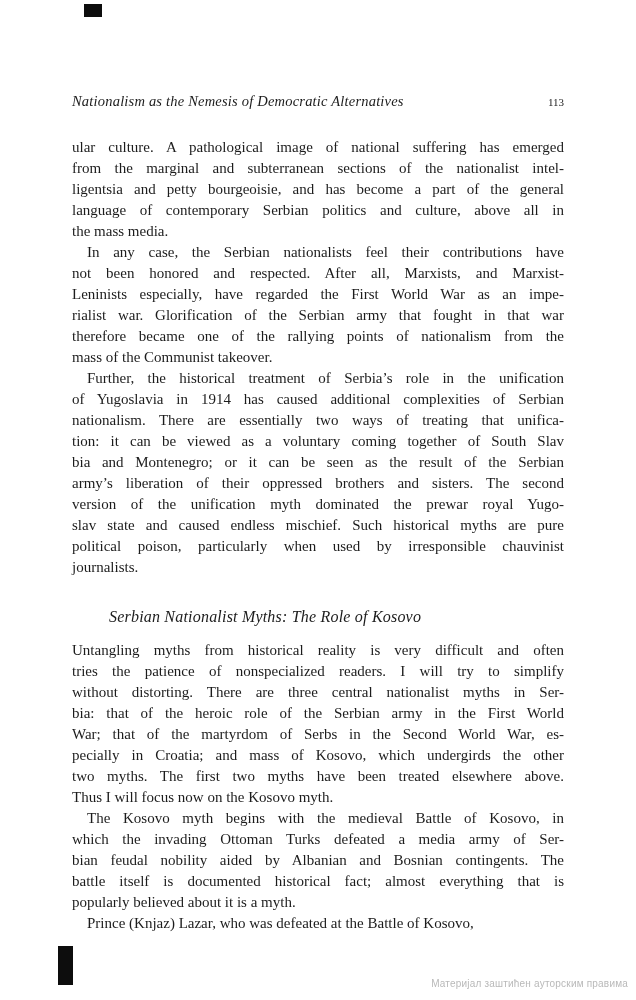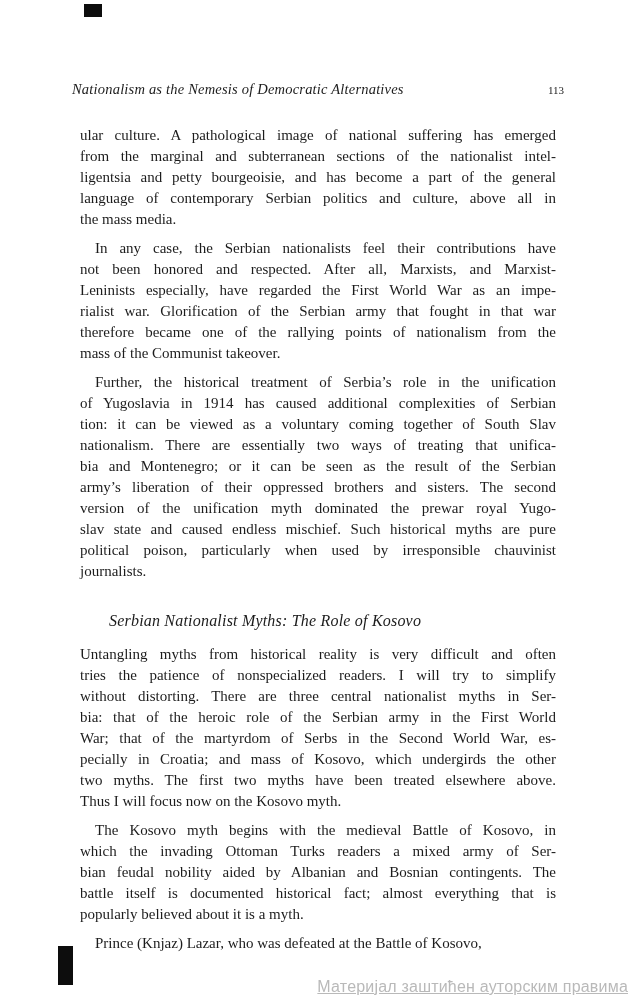--- a/index.html
+++ b/index.html
@@ -6,42 +6,42 @@
   body {
     width: 636px; height: 1000px;
     background: #ffffff;
     position: relative;
     overflow: hidden;
     font-family: "Liberation Serif", serif;
     color: #1c1c1c;
   }
   .page {
     position: absolute;
-    left: 72px; top: 80px;
+    left: 72px; top: 92px;
     width: 492px;
   }
   .running-head {
     display: flex;
     justify-content: space-between;
     align-items: baseline;
     font-size: 14.5px;
     line-height: 18px;
   }
   .running-title {
     font-style: italic;
     letter-spacing: 0.2px;
   }
   .page-number {
     font-style: normal;
     font-size: 11px;
   }
   .text-blocks {
     margin-top: 26px;
   }
-  .paragraph { margin: 8px; }
+  .paragraph { margin: 0; }
   .line {
     font-size: 15px;
     line-height: 21px;
     text-align: justify;
     text-align-last: justify;
     white-space: nowrap;
   }
   .line.last {
     text-align-last: left;
     white-space: normal;
@@ -56,24 +56,23 @@
     margin-top: 28px;
     margin-bottom: 13px;
     letter-spacing: 0.2px;
     margin-left: 37px;
   }
   .copyright-notice {
     position: absolute;
     right: 8px;
     top: 978px;
     font-family: "Liberation Sans", sans-serif;
-    font-size: 16px;
+    font-size: 10px;
     color: #b9b9b9;
     letter-spacing: 0.2px;
-    text-decoration: underline;
   }
   .scan-mark { position: absolute; background: #0d0d0d; }
   .scan-mark-top  { left: 84px; top: 4px;  width: 18px; height: 13px; }
   .scan-mark-bottom { left: 58px; top: 946px; width: 15px; height: 39px; }
 </style>
 </head>
 <body>
 
 <div class="scan-mark scan-mark-top"></div>
 <div class="scan-mark scan-mark-bottom"></div>
@@ -95,43 +94,43 @@
         <div class="line first-indent">In any case, the Serbian nationalists feel their contributions have</div>
         <div class="line">not been honored and respected. After all, Marxists, and Marxist-</div>
         <div class="line">Leninists especially, have regarded the First World War as an impe-</div>
         <div class="line">rialist war. Glorification of the Serbian army that fought in that war</div>
         <div class="line">therefore became one of the rallying points of nationalism from the</div>
         <div class="line last">mass of the Communist takeover.</div>
       </div>
       <div class="paragraph">
         <div class="line first-indent">Further, the historical treatment of Serbia’s role in the unification</div>
         <div class="line">of Yugoslavia in 1914 has caused additional complexities of Serbian</div>
+        <div class="line">nationalism. There are essentially two ways of treating that unifica-</div>
         <div class="line">tion: it can be viewed as a voluntary coming together of South Slav</div>
-        <div class="line">nationalism. There are essentially two ways of treating that unifica-</div>
         <div class="line">bia and Montenegro; or it can be seen as the result of the Serbian</div>
         <div class="line">army’s liberation of their oppressed brothers and sisters. The second</div>
         <div class="line">version of the unification myth dominated the prewar royal Yugo-</div>
         <div class="line">slav state and caused endless mischief. Such historical myths are pure</div>
         <div class="line">political poison, particularly when used by irresponsible chauvinist</div>
         <div class="line last">journalists.</div>
       </div>
       <div class="section-heading">Serbian Nationalist Myths: The Role of Kosovo</div>
       <div class="paragraph">
         <div class="line">Untangling myths from historical reality is very difficult and often</div>
         <div class="line">tries the patience of nonspecialized readers. I will try to simplify</div>
         <div class="line">without distorting. There are three central nationalist myths in Ser-</div>
         <div class="line">bia: that of the heroic role of the Serbian army in the First World</div>
         <div class="line">War; that of the martyrdom of Serbs in the Second World War, es-</div>
         <div class="line">pecially in Croatia; and mass of Kosovo, which undergirds the other</div>
         <div class="line">two myths. The first two myths have been treated elsewhere above.</div>
         <div class="line last">Thus I will focus now on the Kosovo myth.</div>
       </div>
       <div class="paragraph">
         <div class="line first-indent">The Kosovo myth begins with the medieval Battle of Kosovo, in</div>
-        <div class="line">which the invading Ottoman Turks readers a mixed army of Ser-</div>
+        <div class="line">which the invading Ottoman Turks defeated a media army of Ser-</div>
         <div class="line">bian feudal nobility aided by Albanian and Bosnian contingents. The</div>
         <div class="line">battle itself is documented historical fact; almost everything that is</div>
         <div class="line last">popularly believed about it is a myth.</div>
       </div>
       <div class="paragraph">
         <div class="line last first-indent">Prince (Knjaz) Lazar, who was defeated at the Battle of Kosovo,</div>
       </div>
     </div>
 </div>
 

